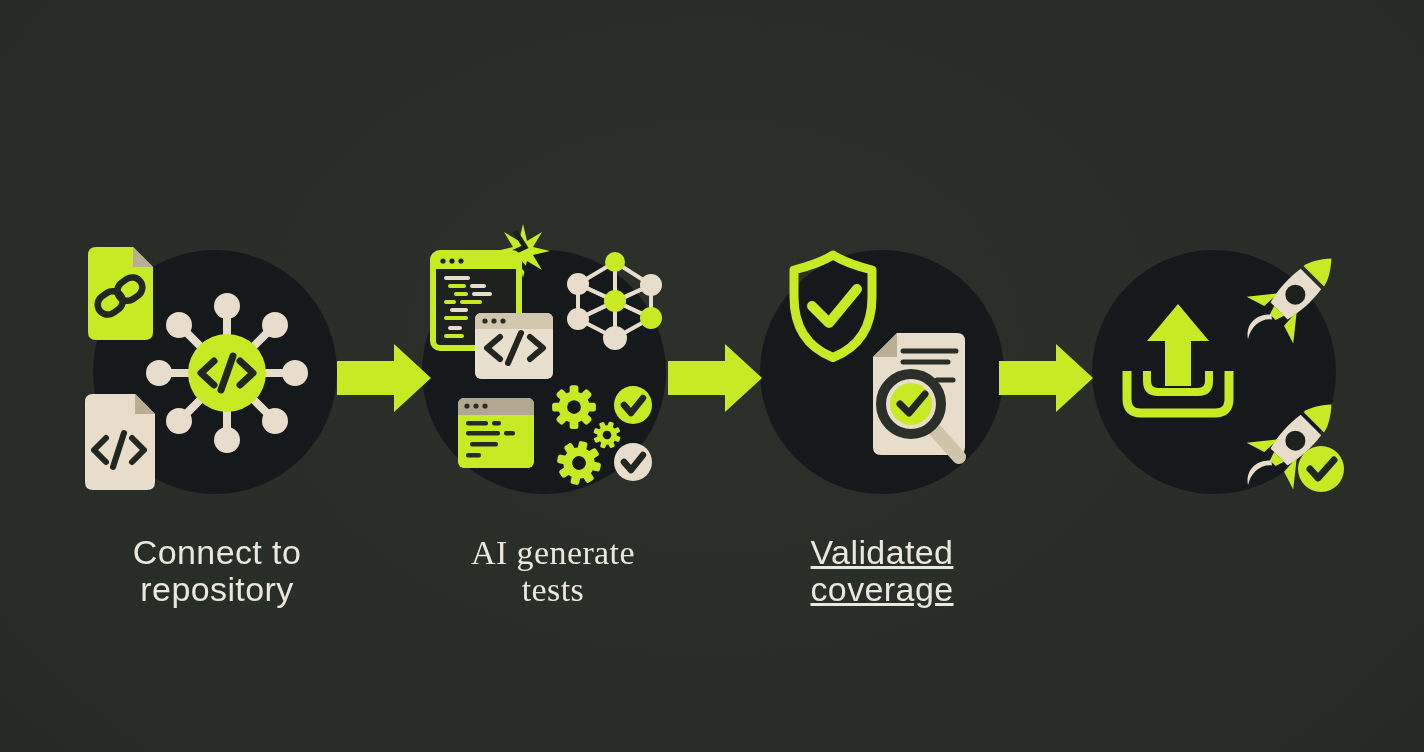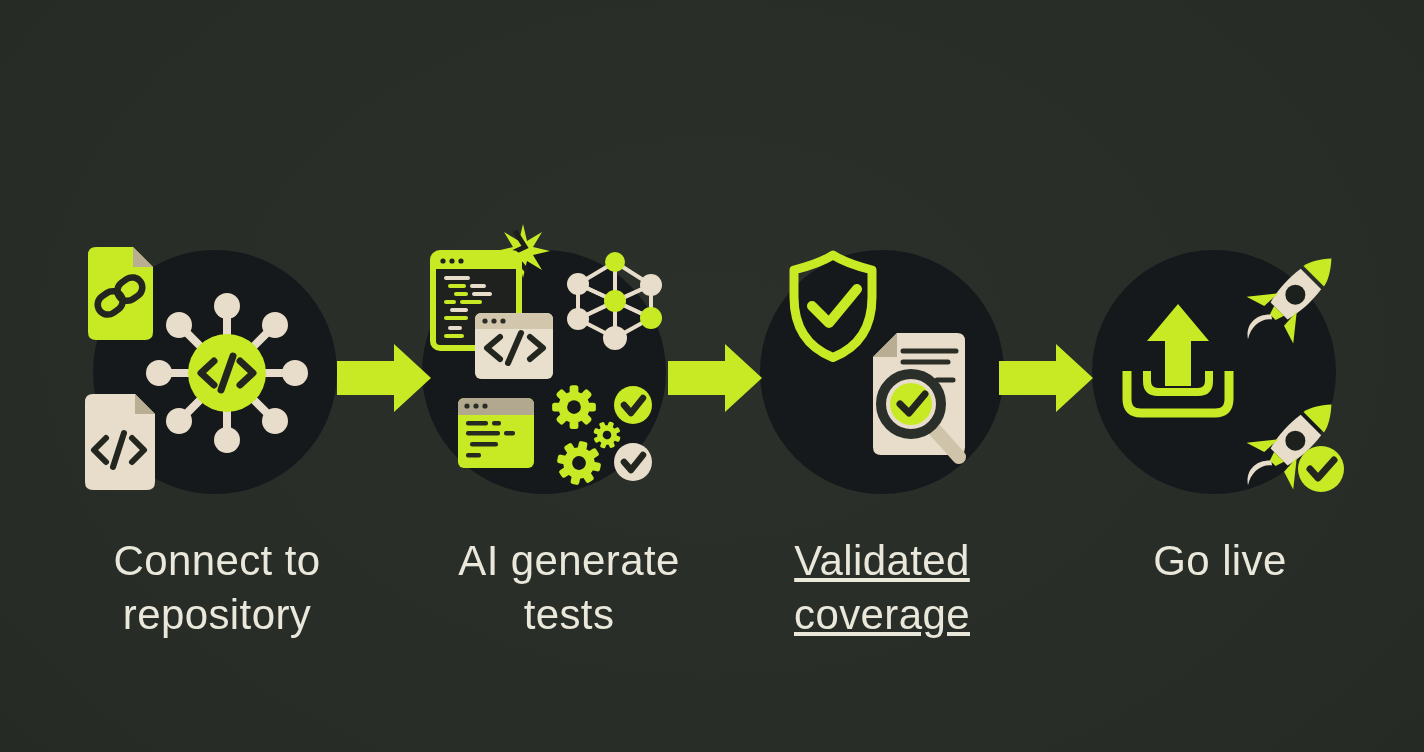--- a/index.html
+++ b/index.html
@@ -13,25 +13,25 @@
   .f-acc{fill:var(--accent,#c7ea24);}
   .s-acc{stroke:var(--accent,#c7ea24);}
   .f-bge{fill:var(--beige,#e7ddca);}
   .s-bge{stroke:var(--beige,#e7ddca);}
   .f-bgd{fill:var(--beige-dark,#b9ae93);}
   .s-dk{stroke:var(--detail-dark,#22261f);}
   .f-crc{fill:var(--circle,#16191b);}
   .nofill{fill:none;}
   .step-label{
     position:absolute;top:534px;width:320px;text-align:center;
-    font-size:42px;line-height:54px;font-weight:400;letter-spacing:.4px;
+    font-size:34px;line-height:37px;font-weight:400;letter-spacing:.4px;
     color:var(--label,#eae7db);white-space:pre-line;
   }
   .lbl-1{left:57px;}
-  .lbl-2{left:409px;}
+  .lbl-2{left:393px;font-family:Liberation Serif, serif;}
   .lbl-3{left:722px;text-decoration:underline;}
   .lbl-4{left:1060px;}
 </style>
 </head>
 <body>
 
 <div class="canvas">
 <svg width="1424" height="752" viewBox="0 0 1424 752">
   <defs>
     <g id="gear">
@@ -257,14 +257,13 @@
     </g>
   </g>
 </svg>
 
   <div class="step-label lbl-1">Connect to
 repository</div>
   <div class="step-label lbl-2">AI generate
 tests</div>
   <div class="step-label lbl-3">Validated
 coverage</div>
-  <div class="step-label lbl-4">Go live</div>
 </div>
 
 </body></html>

